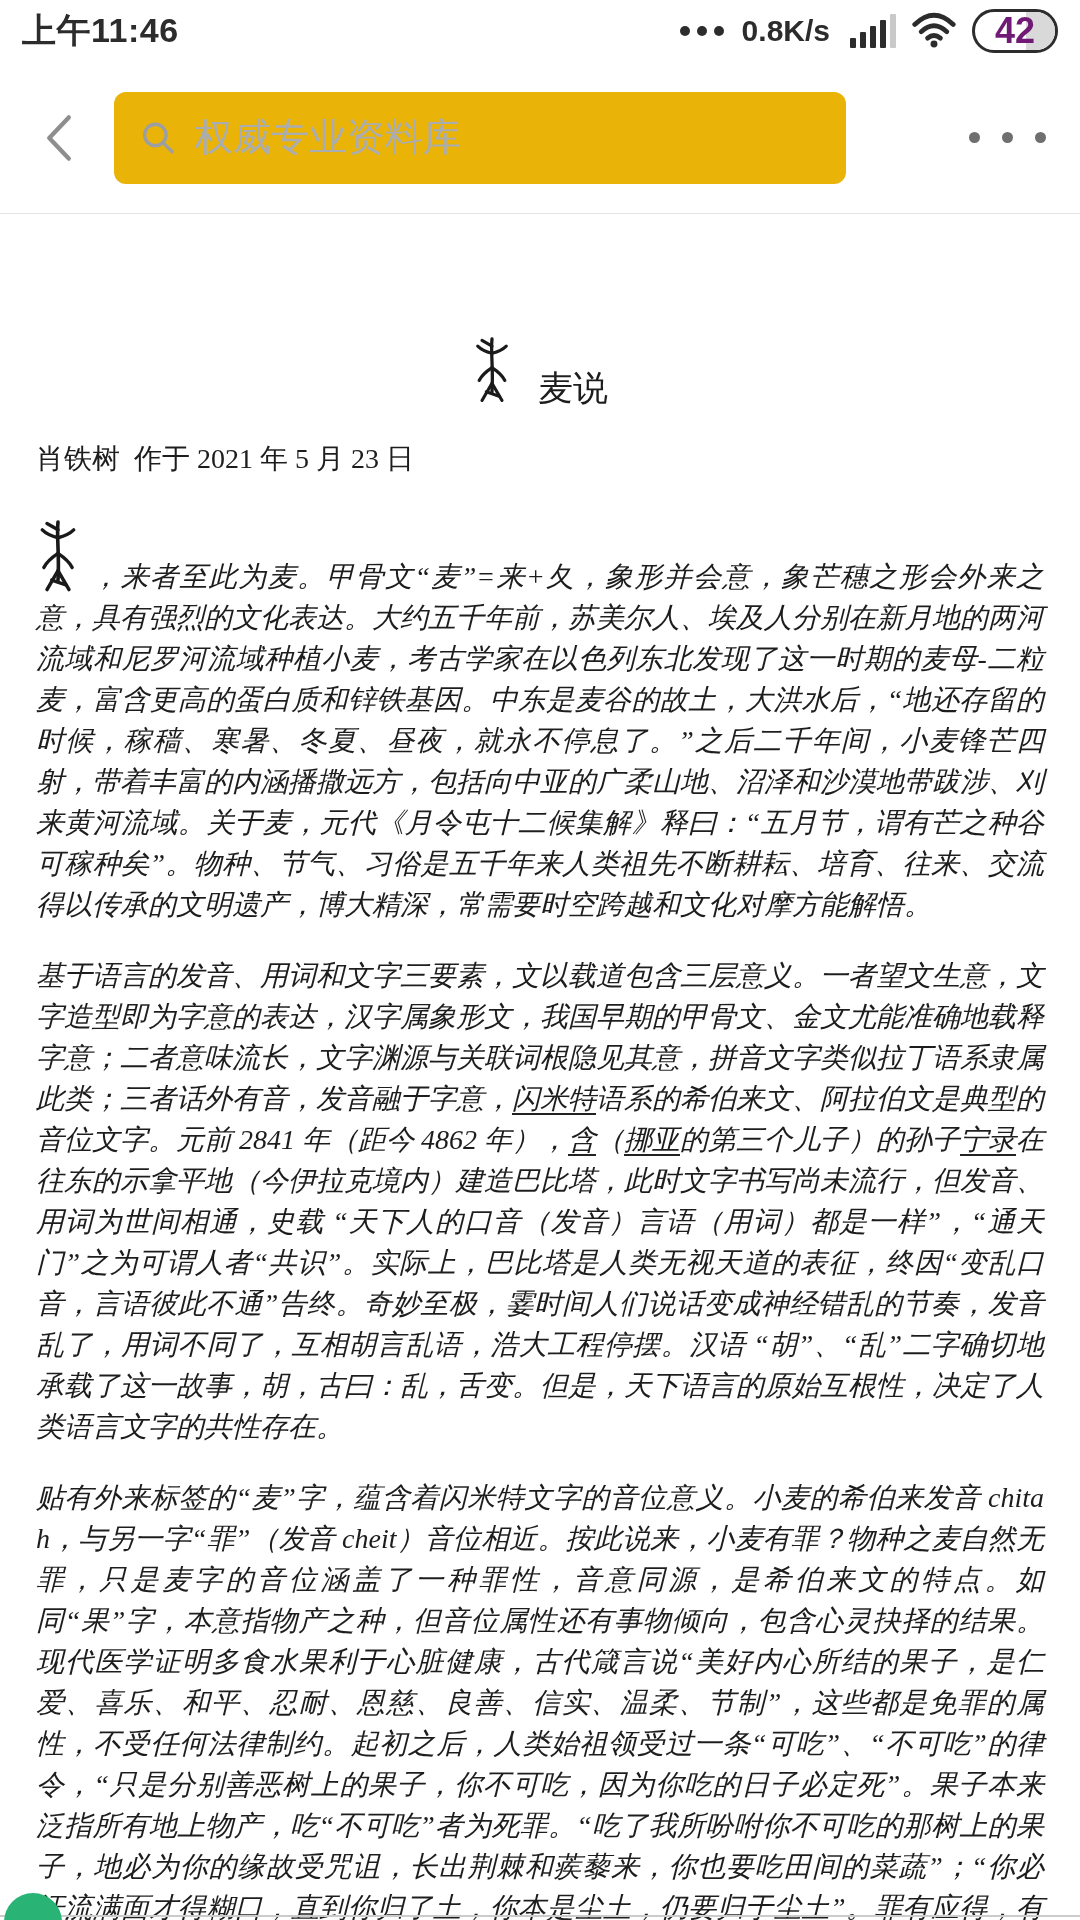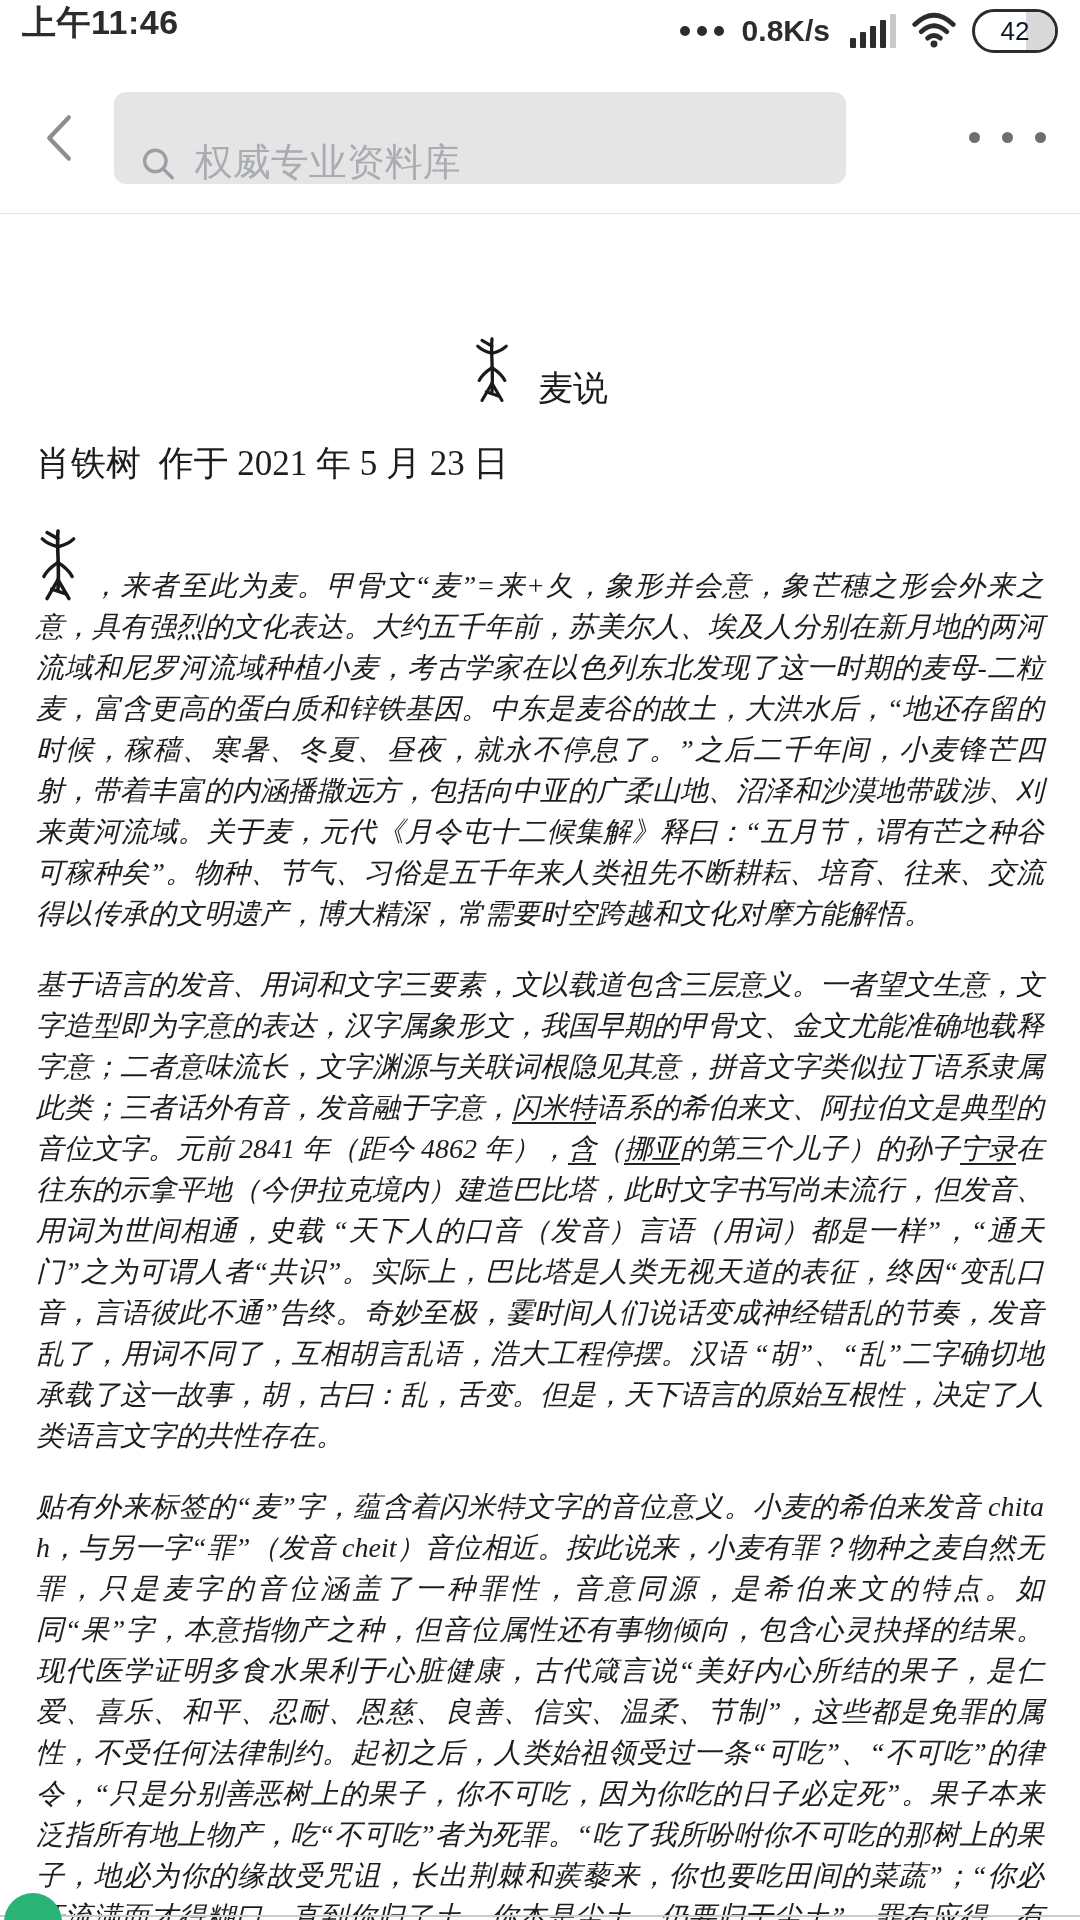--- a/index.html
+++ b/index.html
@@ -1,56 +1,56 @@
 <!DOCTYPE html>
 <html><head>
 <meta charset="utf-8">
 <style>
   * { margin:0; padding:0; box-sizing:border-box; }
   html,body { width:1080px; height:1920px; overflow:hidden; background:#fff;
     font-family:"Liberation Sans", sans-serif; }
   .screen { position:relative; width:1080px; height:1920px; background:#fff; }
 
   
-  .status-bar { height:62px; display:flex; justify-content:space-between;
+  .status-bar { height:62px; display:flex; align-items:center; justify-content:space-between;
     padding:0 22px 0 22px; background:#fff; }
   .status-time { font-size:34px; color:#2c2c2c; font-weight:700; letter-spacing:0.5px; }
   .status-right { display:flex; align-items:center; gap:16px; }
   .notif-dots { display:flex; gap:7px; margin-right:2px; }
   .notif-dots i { width:10px; height:10px; border-radius:50%; background:#2c2c2c; }
   .net-speed { font-size:30px; font-weight:700; color:#2c2c2c; }
   .sig-bars { display:flex; align-items:flex-end; gap:4px; height:34px; margin-left:4px; }
   .sig-bars i { width:6px; background:#2c2c2c; border-radius:1px; }
   .sig-bars i:nth-child(1){height:10px;} .sig-bars i:nth-child(2){height:16px;}
   .sig-bars i:nth-child(3){height:22px;} .sig-bars i:nth-child(4){height:28px;}
   .sig-bars i.dim { height:34px; background:#c9c9c9; }
   .battery { position:relative; min-width:86px; height:44px; border:3px solid #2c2c2c;
     border-radius:22px; display:flex; align-items:center; justify-content:center; overflow:hidden; }
   .battery .lvl { position:absolute; right:0; top:0; bottom:0; width:36%; background:#d9d9d9; }
-  .battery .pct { position:relative; font-size:26px; font-weight:400; color:#0f172a; z-index:1; }
+  .battery .pct { position:relative; font-size:36px; font-weight:700; color:#701a75; z-index:1; }
 
   
   .header { height:152px; display:flex; align-items:center; background:#fff;
     border-bottom:1px solid #e4e4e4; padding:0 24px; }
   .back-btn { width:70px; display:flex; align-items:center; justify-content:center; }
-  .search-box { flex:0 0 auto; width:732px; height:92px; background:#e5e5e5; border-radius:12px;
-    display:flex; align-items:flex-end; padding:0 26px; margin-left:20px; }
+  .search-box { flex:0 0 auto; width:732px; height:92px; background:#eab308; border-radius:12px;
+    display:flex; align-items:center; padding:0 26px; margin-left:20px; }
   .search-box input { border:none; outline:none; background:transparent; width:100%;
     font-size:38px; color:#333; margin-left:18px; font-family:"Liberation Sans",sans-serif; }
   .search-box input::placeholder { color:#a9adb2; }
   .menu-dots { margin-left:auto; display:flex; gap:22px; padding:20px 10px; }
   .menu-dots i { width:11px; height:11px; border-radius:50%; background:#6f6f6f; }
 
   
   .doc { padding:118px 36px 0 36px; font-family:"Liberation Serif","DejaVu Serif",serif;
     color:#1d1d1d; }
   .doc-title-row { display:flex; align-items:flex-end; justify-content:center; gap:26px;
     margin-bottom:30px; }
   .doc-title { font-size:35px; line-height:1.2; }
-  .byline { font-size:35px; margin-bottom:36px; white-space:pre-wrap; }
+  .byline { font-size:28px; margin-bottom:36px; white-space:pre-wrap; }
   .para { font-size:28px; line-height:41px; text-align:justify; margin-bottom:30px;
     word-break:break-all;font-style:italic; }
   .proper-noun { text-decoration:underline; text-decoration-thickness:2px;
     text-underline-offset:5px; text-decoration-color:#222; }
   .glyph-title { width:40px; height:74px; }
   .inline-glyph { width:44px; height:82px; vertical-align:-10px; margin-right:10px; }
 
   
   .bottom-line { position:absolute; left:0; right:0; bottom:3px; height:2px; background:#cbcbcb; }
   .fab { position:absolute; left:4px; top:1893px; width:58px; height:58px; border-radius:50%; }

